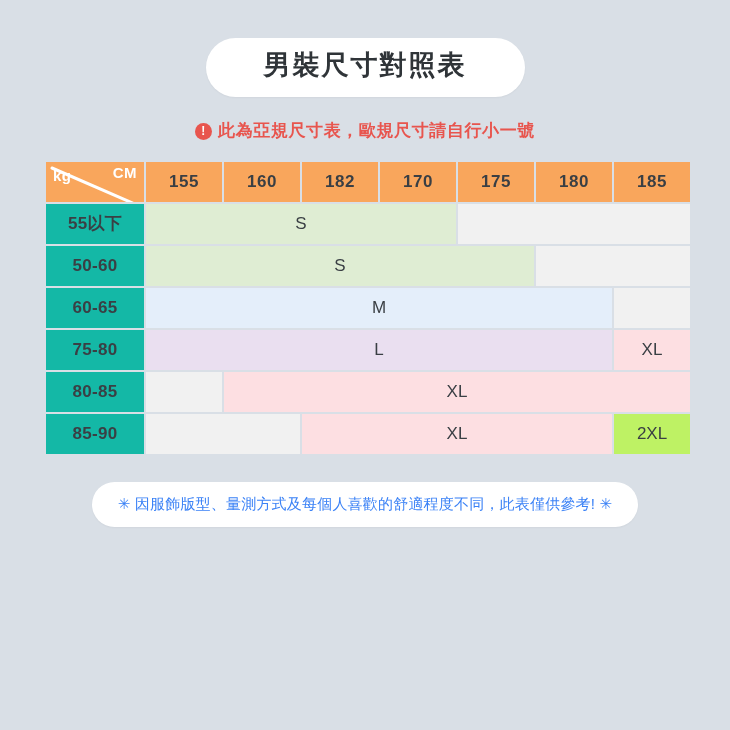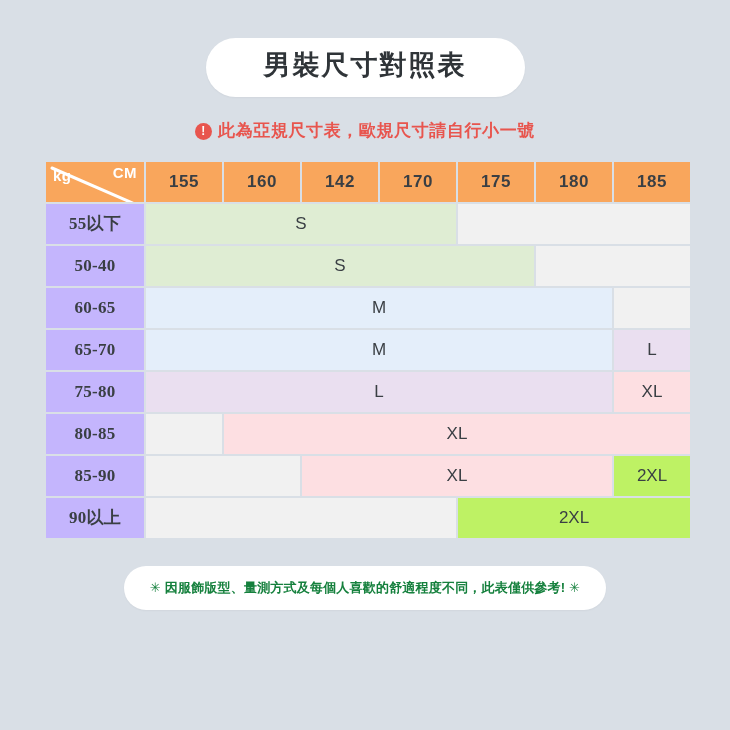--- a/index.html
+++ b/index.html
@@ -128,48 +128,47 @@
     position: absolute;
     left: 7px;
     bottom: 18px;
     font-size: 15px;
     font-weight: bold;
     color: #ffffff;
     letter-spacing: 0.5px;
   }
 
   .rowlabel {
-    background: #c4b5fd;
+    background: #14b8a6;
     color: #ffffff;
     font-weight: bold;
     font-size: 18px;
     letter-spacing: 0.3px;
-    font-family: Liberation Serif, serif;
   }
 
   
   .c-empty { background: #f1f1f1; }
   .c-green { background: #dfedd3; }
   .c-blue  { background: #e4eefa; }
   .c-purple{ background: #eadff0; }
   .c-pink  { background: #fddfe2; }
   .c-yellow{ background: #bef264; }
 
   
   .footer-pill {
     margin-top: 26px;
     background: #ffffff;
     border-radius: 30px;
     padding: 13px 26px;
     box-shadow: 0 1px 2px rgba(0,0,0,0.04);
   }
   .footer-text {
-    font-size: 13px;
-    font-weight: bold;
-    color: #15803d;
+    font-size: 15px;
+    font-weight: normal;
+    color: #3b82f6;
     letter-spacing: 0.2px;
     white-space: nowrap;
   }
 </style>
 </head>
 <body>
 
 <div class="page">
 
   <div class="title-pill">
@@ -197,69 +196,59 @@
         <tr>
           <td class="corner">
             <svg class="slash" viewBox="0 0 112 56">
               <line x1="10" y1="10" x2="102" y2="50" stroke="#ffffff" stroke-width="3" stroke-linecap="round"></line>
             </svg>
             <span class="cm">CM</span>
             <span class="kg">kg</span>
           </td>
           <td class="hdr">155</td>
           <td class="hdr">160</td>
-          <td class="hdr">142</td>
+          <td class="hdr">182</td>
           <td class="hdr">170</td>
           <td class="hdr">175</td>
           <td class="hdr">180</td>
           <td class="hdr">185</td>
         </tr>
       </thead>
       <tbody id="table-body">
           <tr>
             <td class="rowlabel">55以下</td>
             <td class="c-green" colspan="4">S</td>
             <td class="c-empty" colspan="3"></td>
           </tr>
           <tr>
-            <td class="rowlabel">50-40</td>
+            <td class="rowlabel">50-60</td>
             <td class="c-green" colspan="5">S</td>
             <td class="c-empty" colspan="2"></td>
           </tr>
           <tr>
             <td class="rowlabel">60-65</td>
             <td class="c-blue" colspan="6">M</td>
             <td class="c-empty" colspan="1"></td>
-          </tr>
-          <tr>
-            <td class="rowlabel">65-70</td>
-            <td class="c-blue" colspan="6">M</td>
-            <td class="c-purple" colspan="1">L</td>
           </tr>
           <tr>
             <td class="rowlabel">75-80</td>
             <td class="c-purple" colspan="6">L</td>
             <td class="c-pink" colspan="1">XL</td>
           </tr>
           <tr>
             <td class="rowlabel">80-85</td>
             <td class="c-empty" colspan="1"></td>
             <td class="c-pink" colspan="6">XL</td>
           </tr>
           <tr>
             <td class="rowlabel">85-90</td>
             <td class="c-empty" colspan="2"></td>
             <td class="c-pink" colspan="4">XL</td>
             <td class="c-yellow" colspan="1">2XL</td>
           </tr>
-          <tr>
-            <td class="rowlabel">90以上</td>
-            <td class="c-empty" colspan="4"></td>
-            <td class="c-yellow" colspan="3">2XL</td>
-          </tr>
         </tbody>
     </table>
   </div>
 
   <div class="footer-pill">
     <div class="footer-text">✳ 因服飾版型、量測方式及每個人喜歡的舒適程度不同，此表僅供參考! ✳</div>
   </div>
 
 </div>
 

